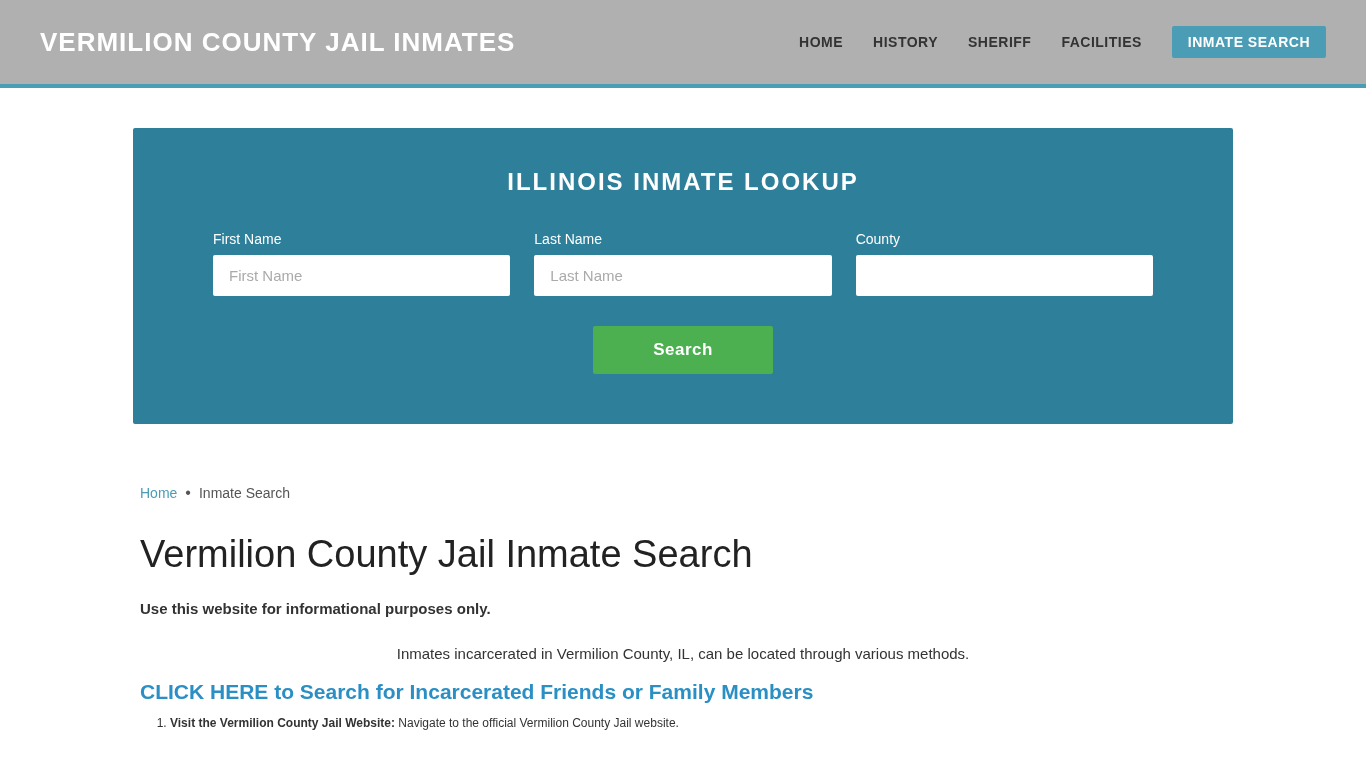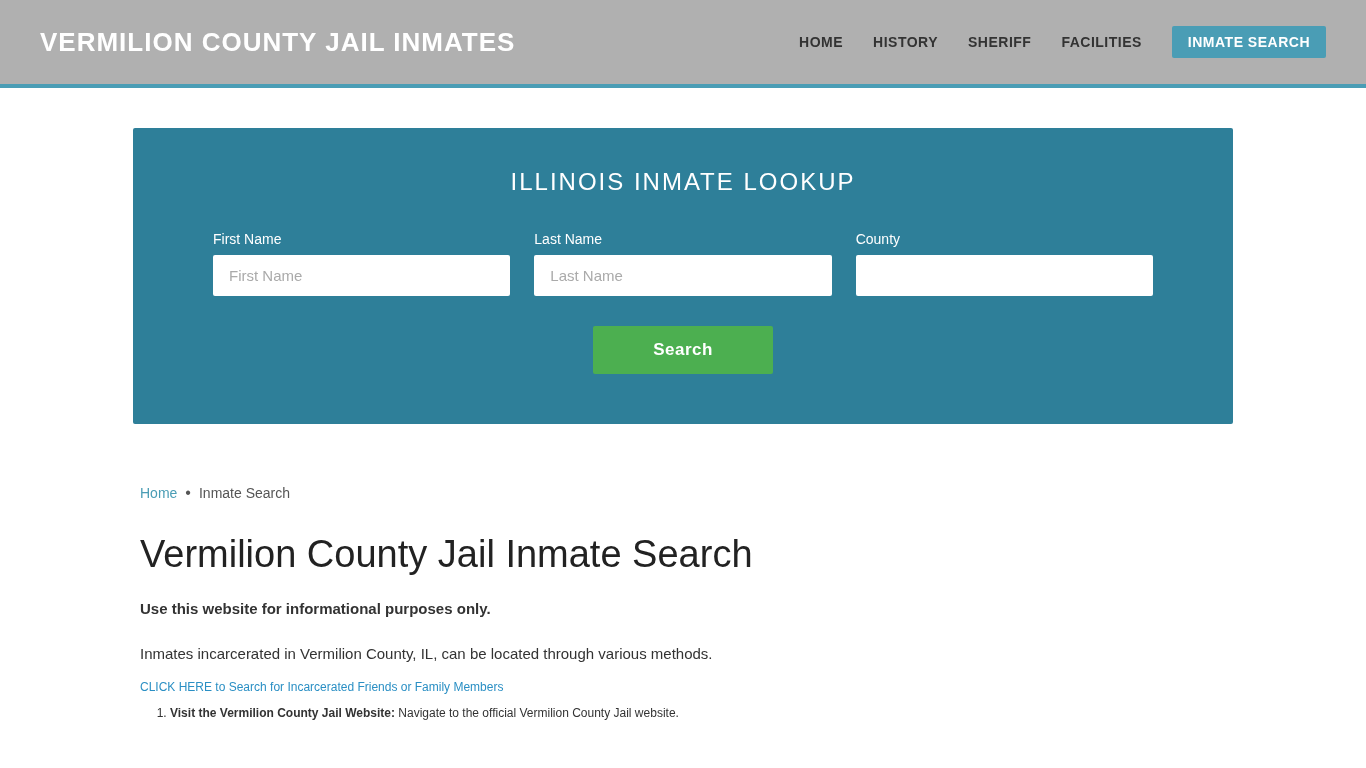--- a/index.html
+++ b/index.html
@@ -63,21 +63,21 @@
       background: #2e7f99;
       margin: 40px auto;
       width: 1100px;
       padding: 40px 80px 50px;
       border-radius: 2px;
     }
     .search-title {
       text-align: center;
       color: #fff;
       font-size: 24px;
-      font-weight: 400;
+      font-weight: 700;
       letter-spacing: 2px;
       margin-bottom: 35px;
       text-transform: uppercase;
     }
     .search-fields {
       display: flex;
       gap: 24px;
       margin-bottom: 30px;
     }
     .field-group {
@@ -164,25 +164,26 @@
       font-weight: 700;
       color: #333;
       margin-bottom: 23px;
       line-height: 1.5;
     }
     .info-text-normal {
       font-size: 15px;
       color: #333;
       margin-bottom: 14px;
       line-height: 1.5;
+      text-align: center;
     }
     .click-link {
       color: #2a8fc4;
-      font-size: 12px;
-      font-weight: 400;
+      font-size: 21px;
+      font-weight: 700;
       text-decoration: none;
       cursor: pointer;
       display: block;
     }
     .numbered-list {
       padding-left: 30px;
       margin-top: 10px;
     }
     .numbered-list li {
       font-size: 12px;

